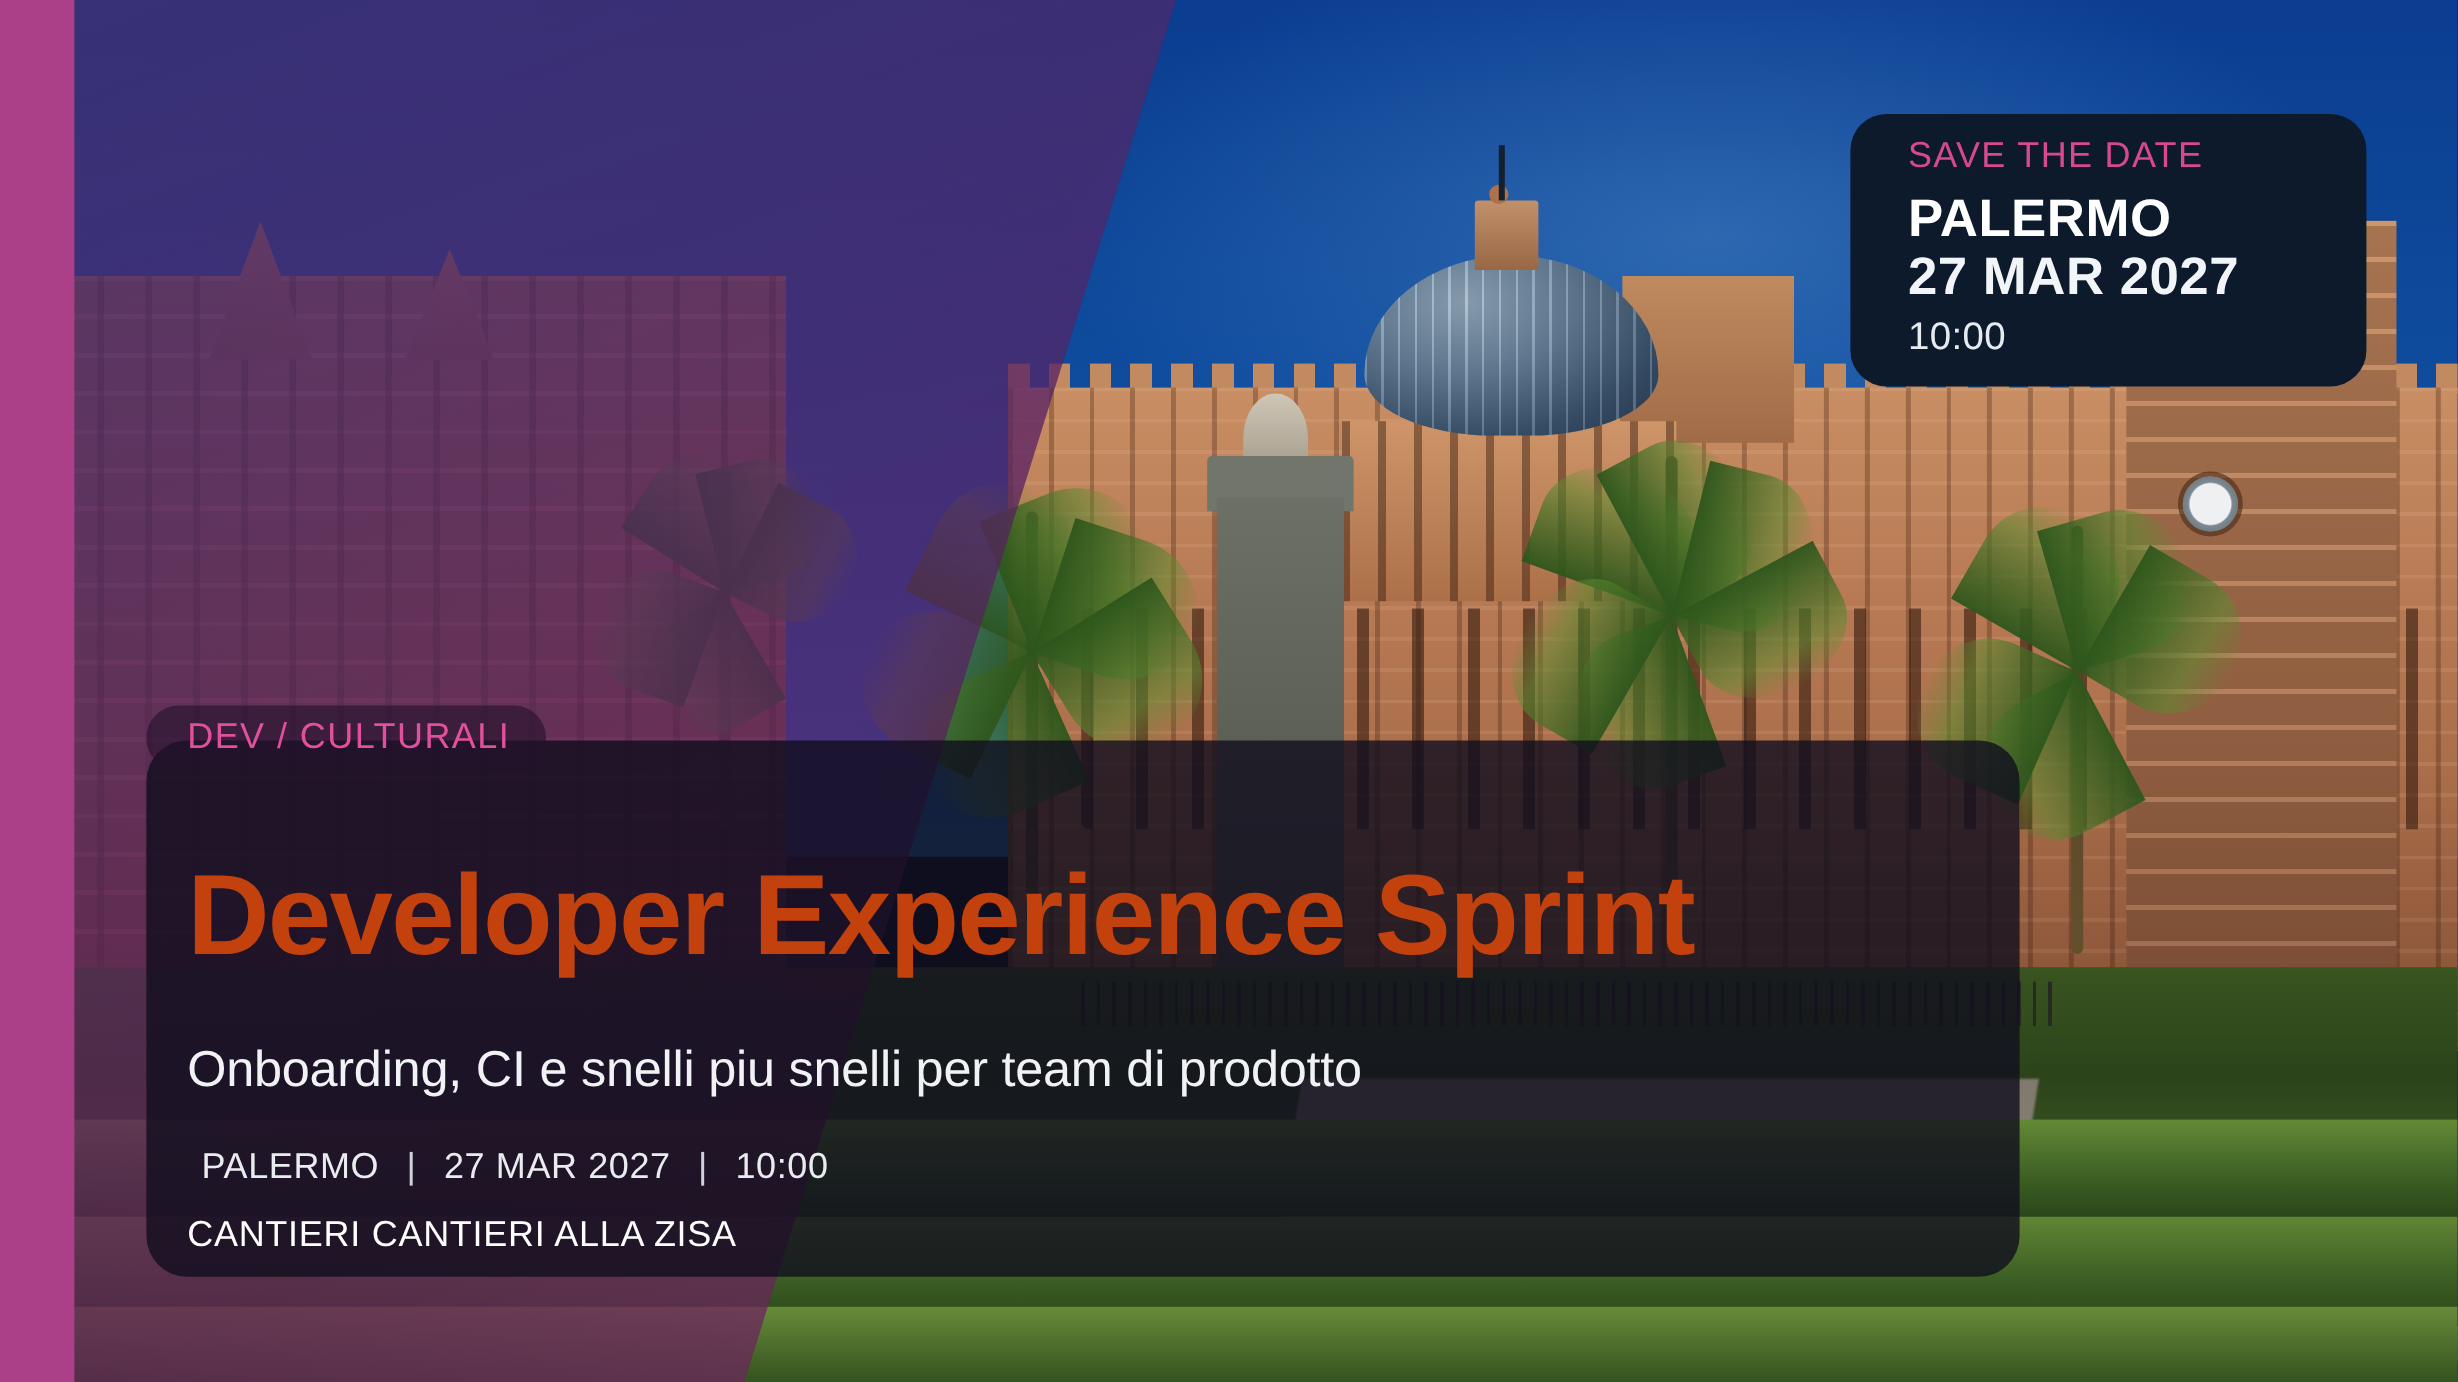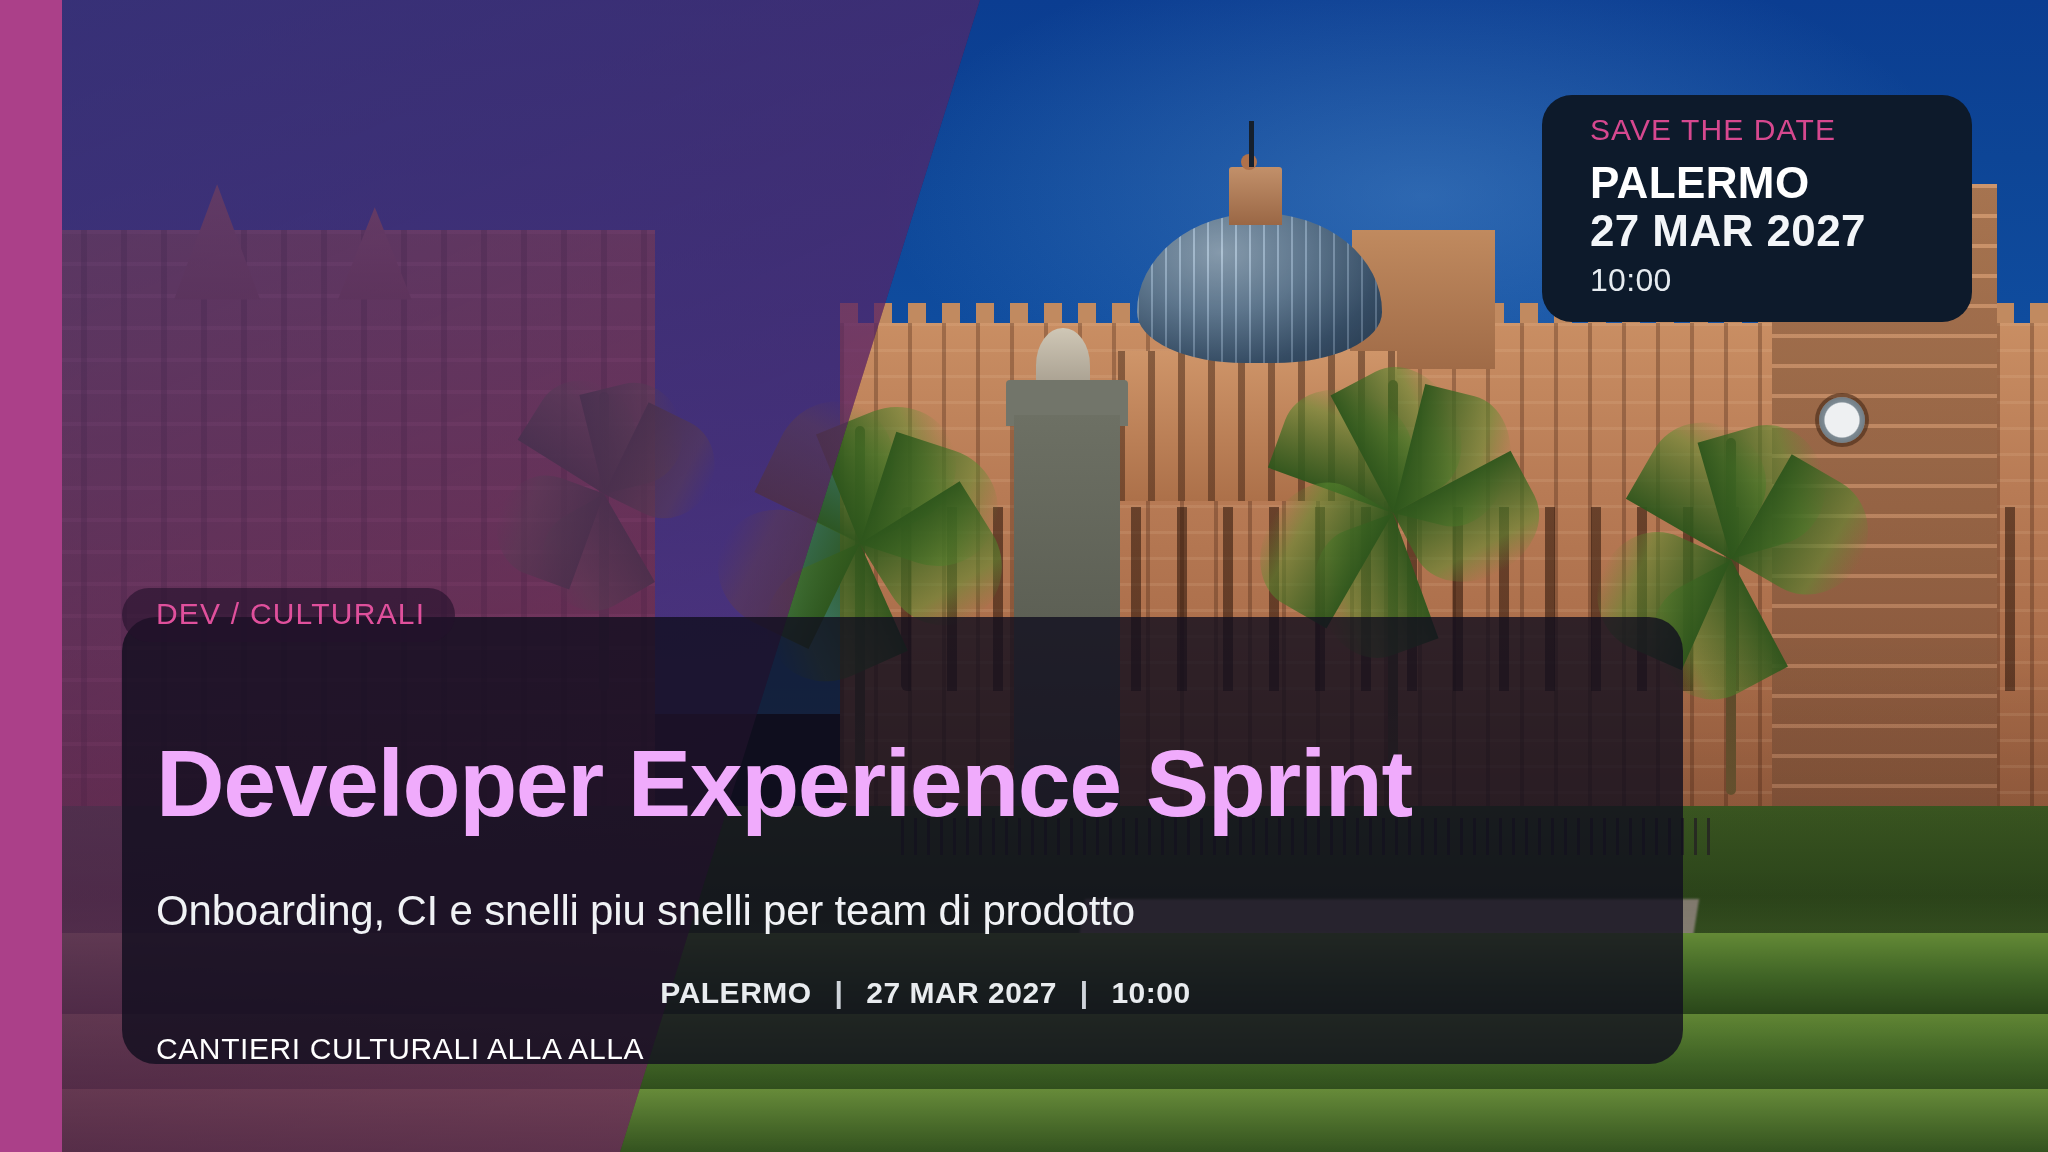--- a/index.html
+++ b/index.html
@@ -253,42 +253,41 @@
     position:relative; top:-29px; left:0;
     padding:11px 30px 13px 34px;
     border-radius:30px;
     background:rgba(36,18,44,.62);
     color:#e0509c;
     font-size:30px; letter-spacing:1.2px; font-weight:400;
     line-height:1;
   }
 
   .title {
-    margin-top:64px;
+    margin-top:44px;
     padding-left:34px;
-    font-size:95px; font-weight:700; color:#f0abfc;
+    font-size:95px; font-weight:700; color:#c2410c;
     letter-spacing:-1.4px; line-height:1.02;
     white-space:nowrap;
   }
 
   .subtitle {
     margin-top:54px;
     padding-left:34px;
     font-size:42px; font-weight:400; color:#f0f2f5;
     letter-spacing:-.2px; line-height:1.2;
     white-space:nowrap;
   }
 
   .meta {
     margin-top:42px;
     padding-left:46px;
-    font-size:30px; font-weight:700; color:#e9ecef;
+    font-size:30px; font-weight:400; color:#e9ecef;
     letter-spacing:.5px; line-height:1;
     white-space:nowrap;
-    text-align:center;
   }
   .meta .sep { display:inline-block; padding:0 14px; color:#cfd4da; }
 
   .venue {
     margin-top:26px;
     padding-left:34px;
     font-size:30px; font-weight:400; color:#ffffff;
     letter-spacing:.6px; line-height:1;
     white-space:nowrap;
   }
@@ -386,16 +385,16 @@
     <div class="tag">DEV / CULTURALI</div>
     <div class="title">Developer Experience Sprint</div>
     <div class="subtitle">Onboarding, CI e snelli piu snelli per team di prodotto</div>
     <div class="meta">
       <span>PALERMO</span>
       <span class="sep">|</span>
       <span>27 MAR 2027</span>
       <span class="sep">|</span>
       <span>10:00</span>
     </div>
-    <div class="venue">CANTIERI CULTURALI ALLA ALLA</div>
+    <div class="venue">CANTIERI CANTIERI ALLA ZISA</div>
   </div>
 
 </div>
 
 </body></html>

